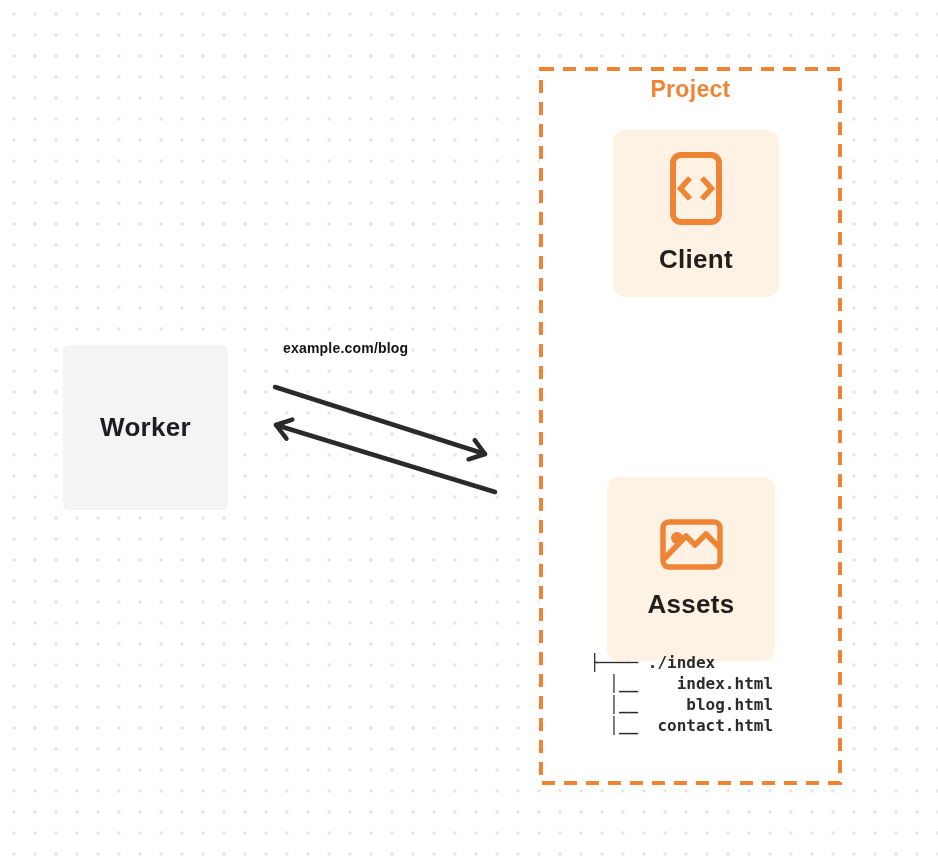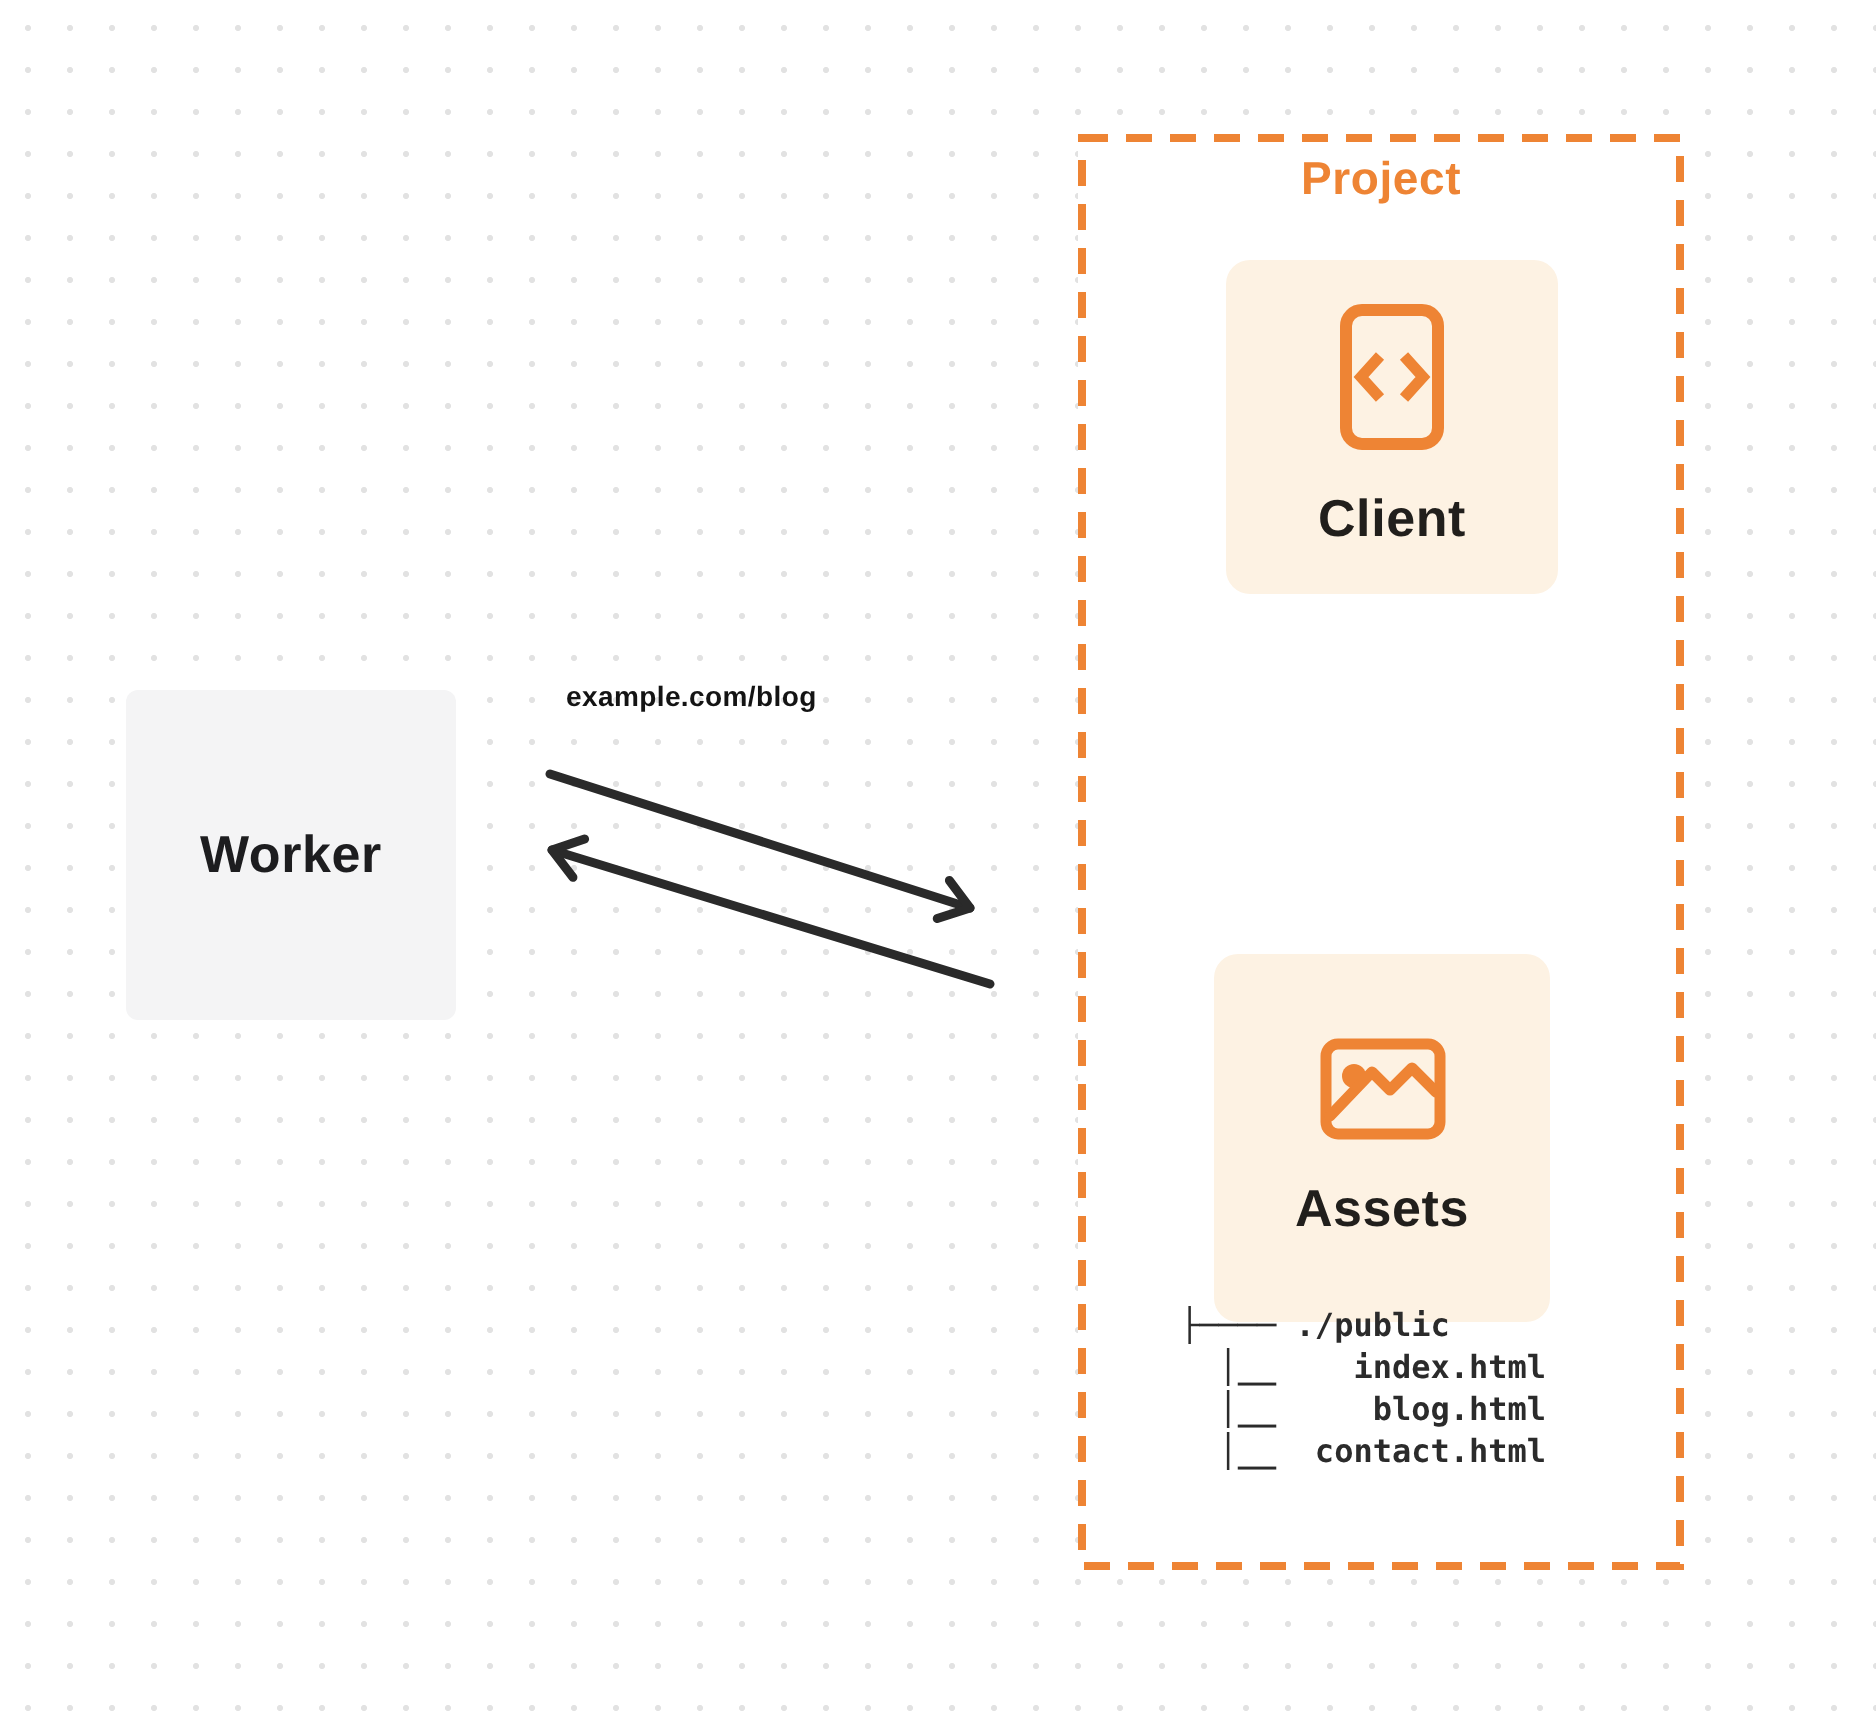--- a/index.html
+++ b/index.html
@@ -152,19 +152,19 @@
 
     <div class="card card-assets">
       <svg width="63" height="51" viewBox="0 0 63 51" xmlns="http://www.w3.org/2000/svg">
         <rect x="3" y="3" width="57" height="45" rx="6" fill="none" stroke="#ee8434" stroke-width="5.5"></rect>
         <circle cx="17" cy="19" r="6" fill="#ee8434"></circle>
         <path d="M5 39 L26 17 L35 26 L46 15 L58 27" fill="none" stroke="#ee8434" stroke-width="5.5" stroke-linecap="round" stroke-linejoin="round"></path>
       </svg>
       <span class="card-label">Assets</span>
     </div>
 
-    <pre class="file-tree">├──── ./public
+    <pre class="file-tree">├──── ./index
   │__    index.html
   │__     blog.html
   │__  contact.html</pre>
   </div>
 
 </div>
 
 </body></html>

